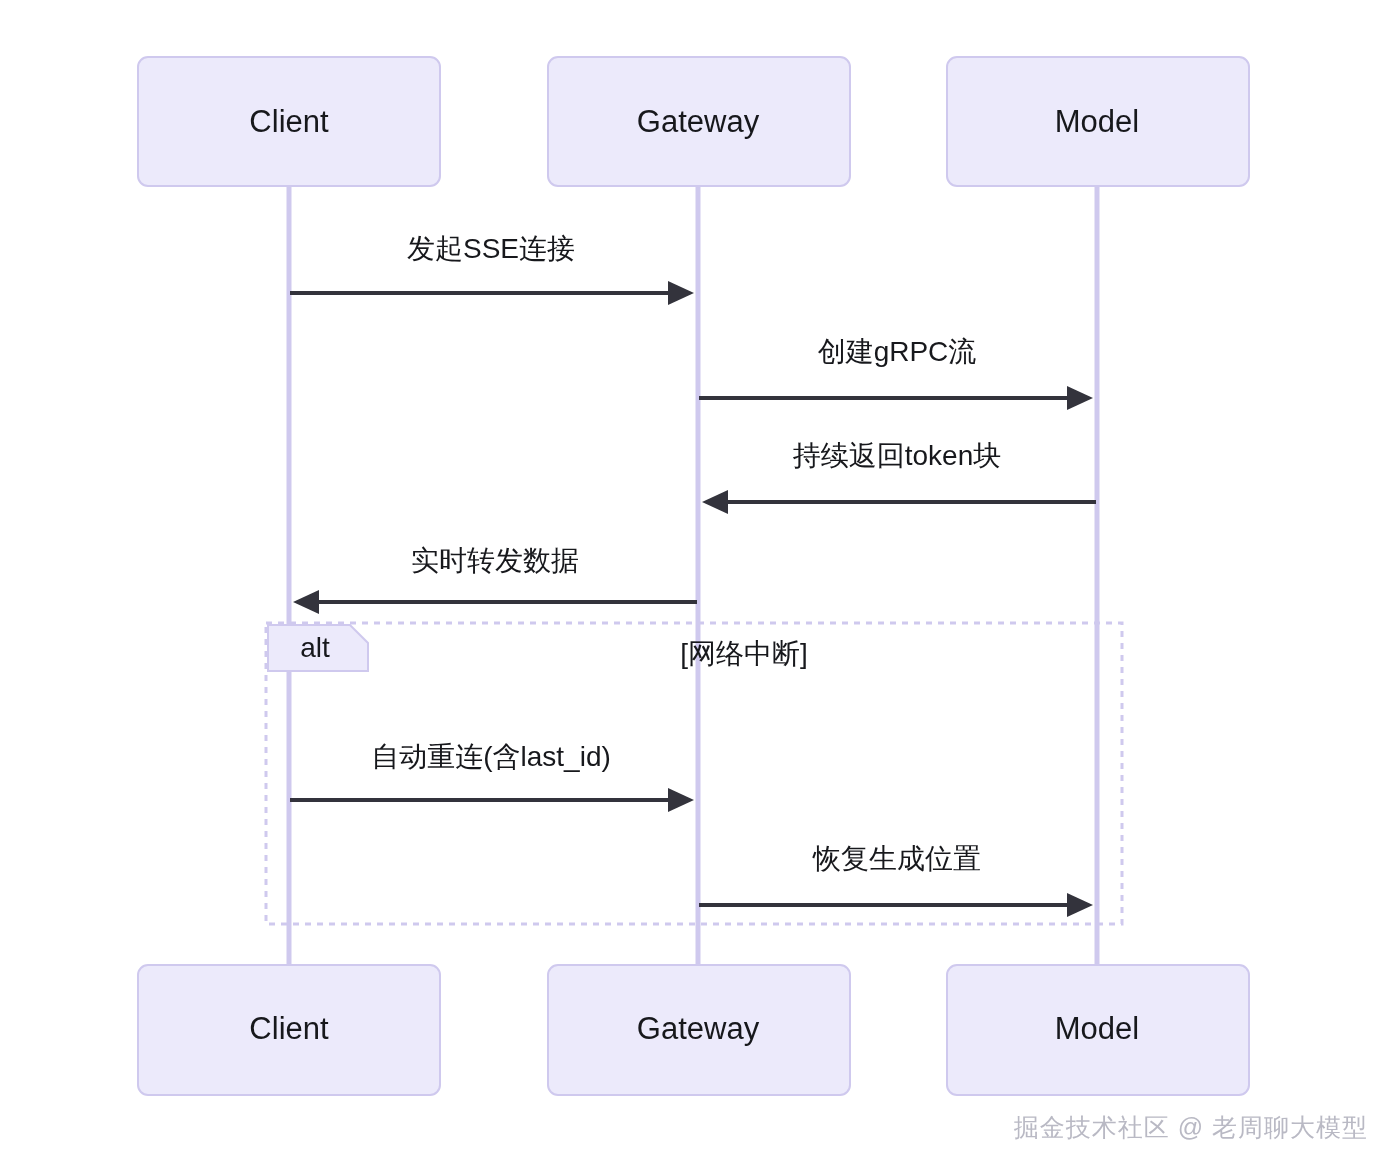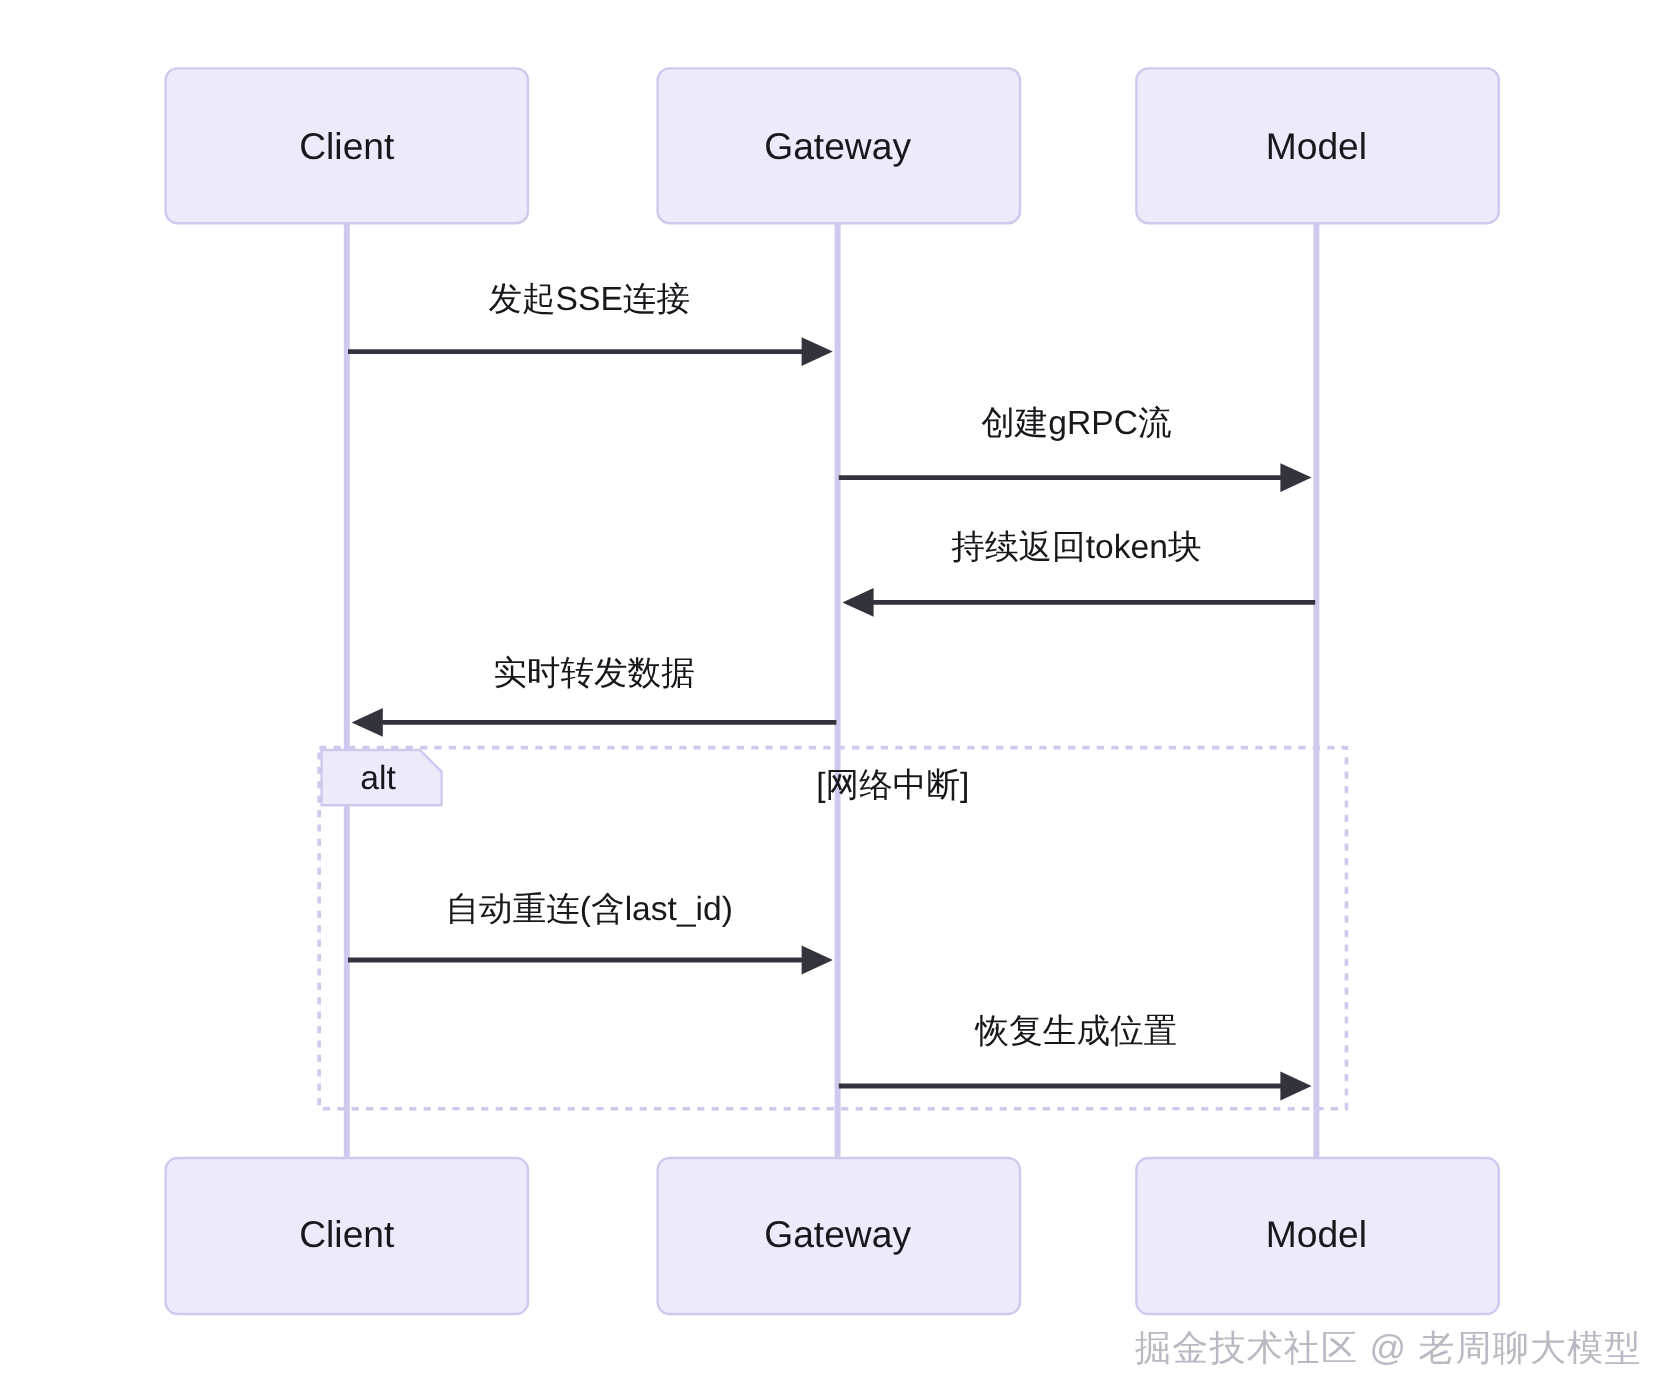--- a/index.html
+++ b/index.html
@@ -78,21 +78,21 @@
     font-size: 28px;
     fill: #17181c;
     text-anchor: middle;
     dominant-baseline: middle;
   }
   .watermark {
     position: absolute;
     right: 20px;
     bottom: 14px;
     font-family: "Liberation Sans", "DejaVu Sans", sans-serif;
-    font-size: 30px;
+    font-size: 25px;
     color: #b9b9c4;
     letter-spacing: 1px;
     white-space: nowrap;
     user-select: none;
   }
 </style>
 </head>
 <body>
 
 <div id="canvas">

